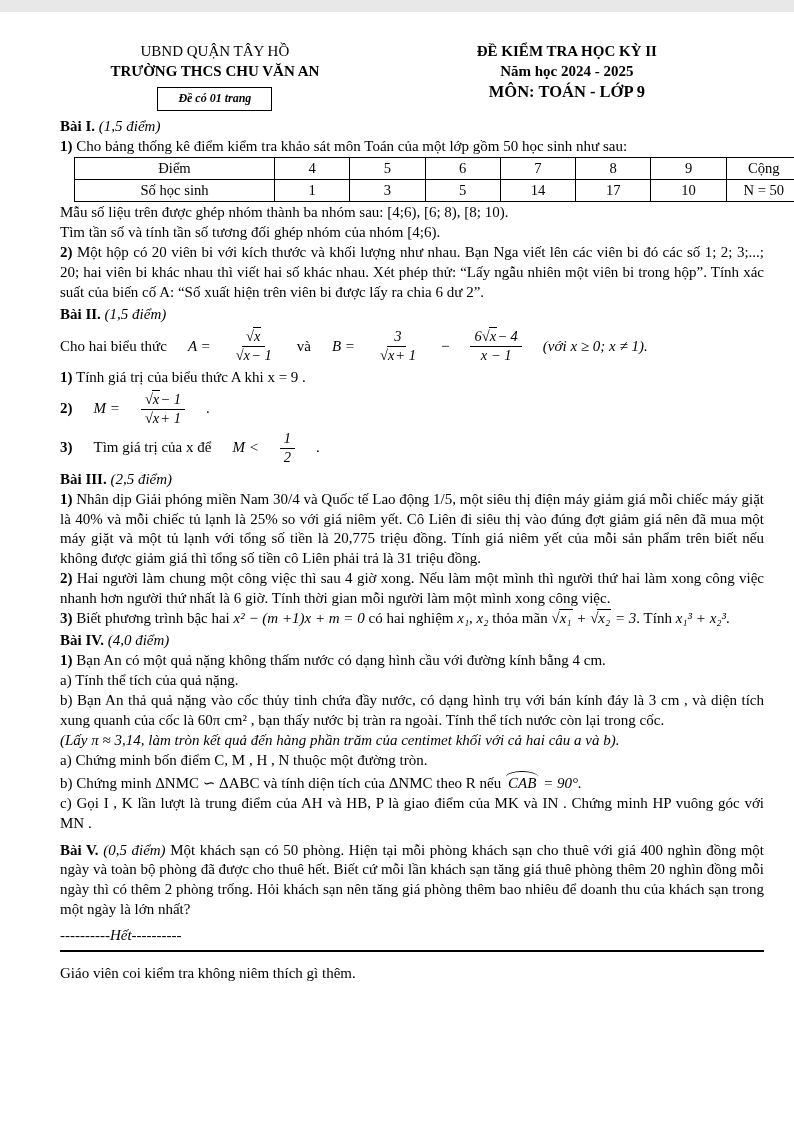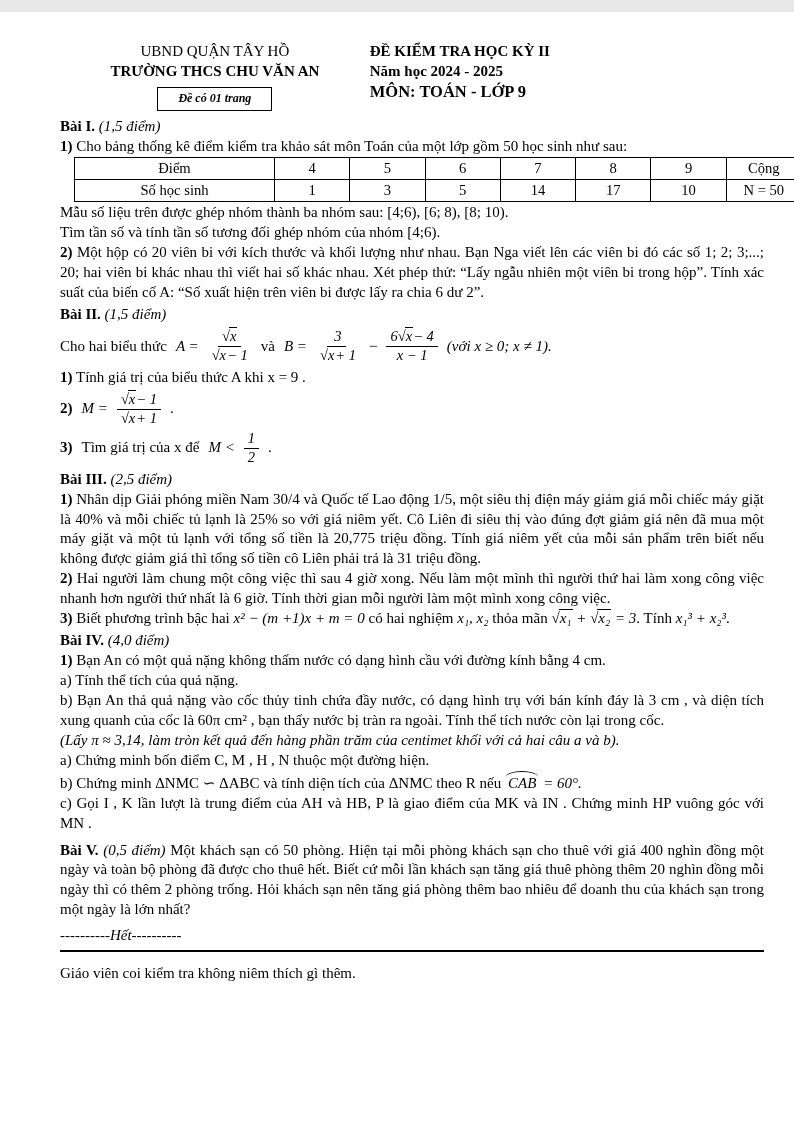--- a/index.html
+++ b/index.html
@@ -8,30 +8,30 @@
     box-sizing:border-box;padding:30px 30px 16px 60px;overflow:hidden;
     font-family:Liberation Serif, serif;
     font-size:15px;line-height:1.33;
   }
   .b{font-weight:bold;}
   .i{font-style:italic;}
   .bi{font-weight:bold;font-style:italic;}
   .mi{font-style:italic;}
   header{display:flex;margin-bottom:6px;}
   .h-left{width:44%;text-align:center;line-height:1.3;}
-  .h-right{width:56%;text-align:left;line-height:1.3;}
+  .h-right{width:56%;text-align:center;line-height:1.3;}
   .h-right .big{font-size:16.5px;}
   .pagebox{display:inline-block;border:1.5px solid #000;padding:3px 20px;margin-top:6px;font-size:12px;}
   .para{margin:0;text-align:justify;}
   .bai-h{margin:2px 0 0;}
   .marker{font-weight:bold;}
   table.stats{border-collapse:collapse;table-layout:fixed;width:728px;margin:1px 0 1px 14px;}
   table.stats td{border:1px solid #000;text-align:center;padding:0 2px;height:21px;font-size:14.6px;}
   table.stats td.c0{width:195px;}
-  .fline{display:flex;align-items:center;flex-wrap:wrap;gap:9px;margin:4px 0;}
+  .fline{display:flex;align-items:center;flex-wrap:wrap;gap:21px;margin:4px 0;}
   .frac{display:inline-flex;flex-direction:column;align-items:center;vertical-align:middle;font-style:italic;line-height:1.1;font-size:14.5px;}
   .frac .num{border-bottom:1px solid #000;padding:0 4px 1px;}
   .frac .den{padding:1px 4px 0;}
   .sqrt{display:inline-block;font-style:italic;white-space:nowrap;}
   .sqrt .rsign{font-style:normal;letter-spacing:-1px;}
   .sqrt .rad{border-top:1px solid #000;padding:0 1px;}
   .arc{font-style:italic;position:relative;display:inline-block;padding:3px 3px 0;}
   .arc::before{content:"";position:absolute;top:0;left:1px;right:1px;height:5px;
     border-top:1.3px solid #000;border-radius:50% 50% 0 0 / 100% 100% 0 0;}
   .het{text-align:left;font-style:italic;margin-top:6px;}
@@ -172,25 +172,25 @@
     <span class="b">Bài IV.</span>
     <span class="i">(4,0 điểm)</span>
   </p>
   <p class="para">
     <span class="marker">1)</span>
     <span>Bạn An có một quả nặng không thấm nước có dạng hình cầu với đường kính bằng 4 cm.</span>
   </p>
   <p class="para">a) Tính thể tích của quả nặng.</p>
   <p class="para">b) Bạn An thả quả nặng vào cốc thủy tinh chứa đầy nước, có dạng hình trụ với bán kính đáy là 3 cm , và diện tích xung quanh của cốc là 60π cm² , bạn thấy nước bị tràn ra ngoài. Tính thể tích nước còn lại trong cốc.</p>
   <p class="para i">(Lấy π ≈ 3,14, làm tròn kết quả đến hàng phần trăm của centimet khối với cả hai câu a và b).</p>
-  <p class="para">a) Chứng minh bốn điểm C, M , H , N thuộc một đường hiện.</p>
+  <p class="para">a) Chứng minh bốn điểm C, M , H , N thuộc một đường tròn.</p>
   <p class="para">
     <span>b) Chứng minh ΔNMC ∽ ΔABC và tính diện tích của ΔNMC theo R nếu</span>
     <span class="arc">CAB</span>
-    <span class="mi">= 60°.</span>
+    <span class="mi">= 90°.</span>
   </p>
   <p class="para">c) Gọi I , K lần lượt là trung điểm của AH và HB, P là giao điểm của MK và IN . Chứng minh HP vuông góc với MN .</p>
 
   <p class="para gap-top">
     <span class="b">Bài V.</span>
     <span class="i">(0,5 điểm)</span>
     <span>Một khách sạn có 50 phòng. Hiện tại mỗi phòng khách sạn cho thuê với giá 400 nghìn đồng một ngày và toàn bộ phòng đã được cho thuê hết. Biết cứ mỗi lần khách sạn tăng giá thuê phòng thêm 20 nghìn đồng mỗi ngày thì có thêm 2 phòng trống. Hỏi khách sạn nên tăng giá phòng thêm bao nhiêu để doanh thu của khách sạn trong một ngày là lớn nhất?</span>
   </p>
 
   <div class="het">----------Hết----------</div>

